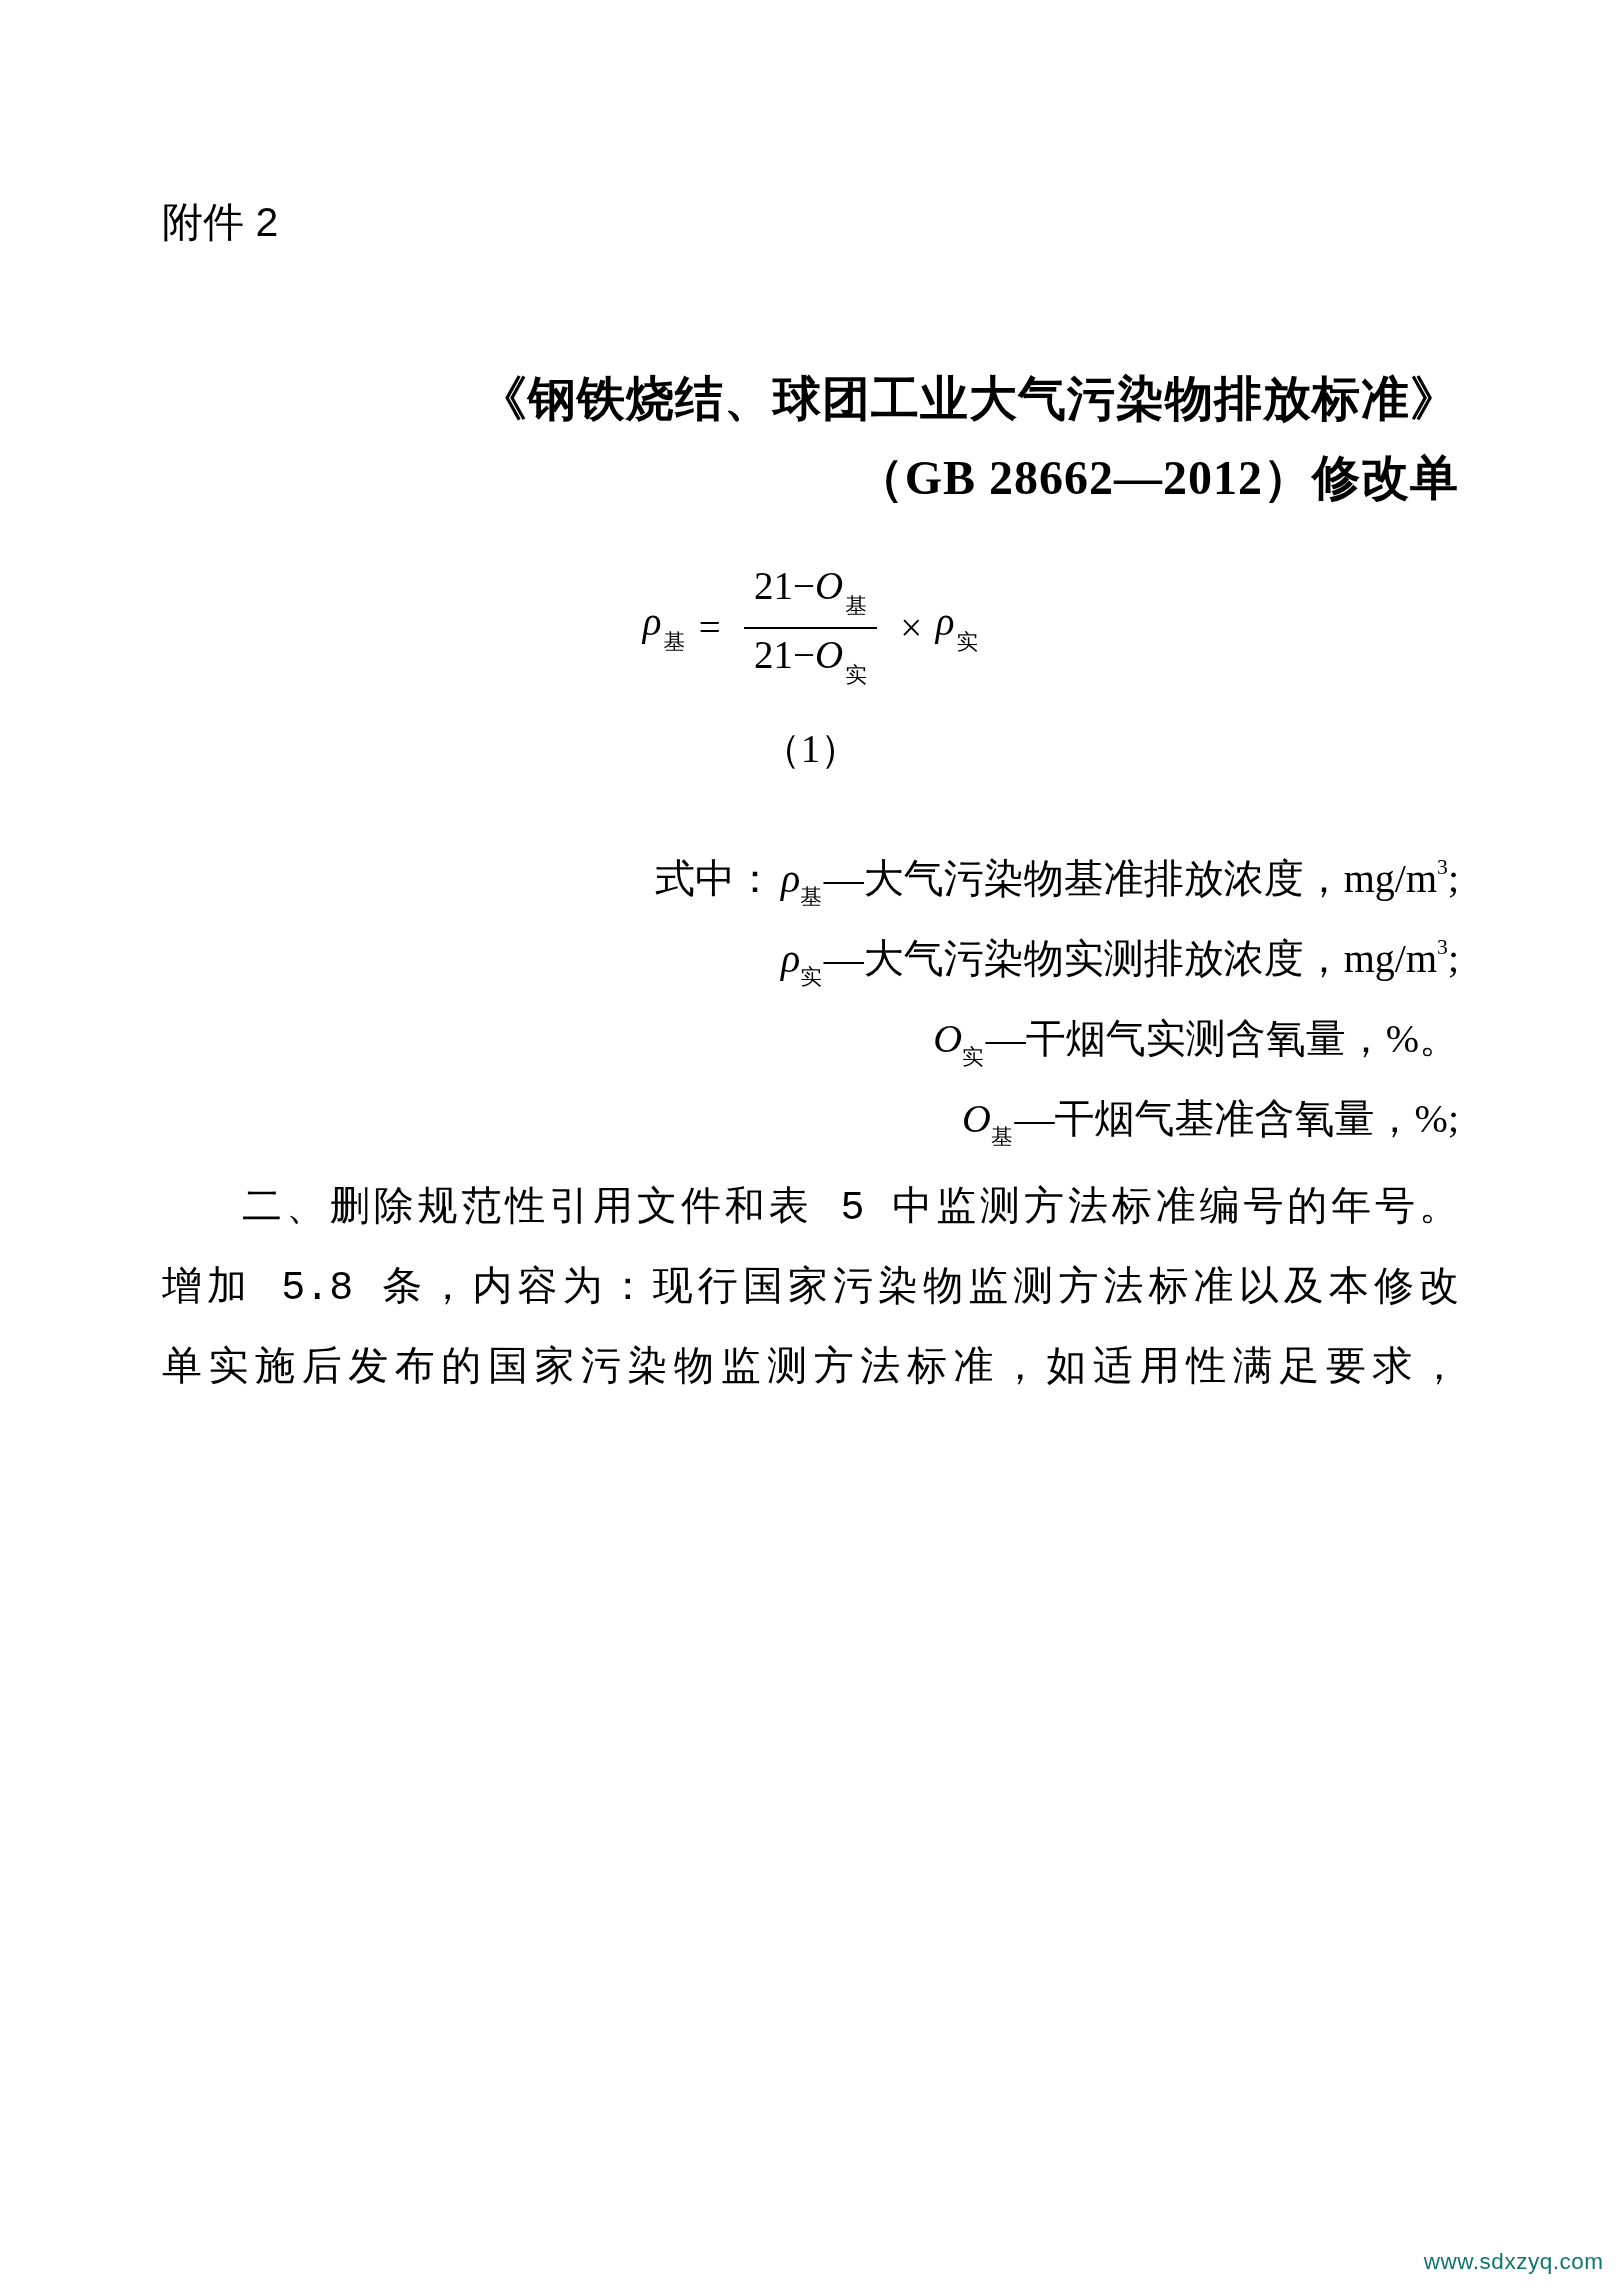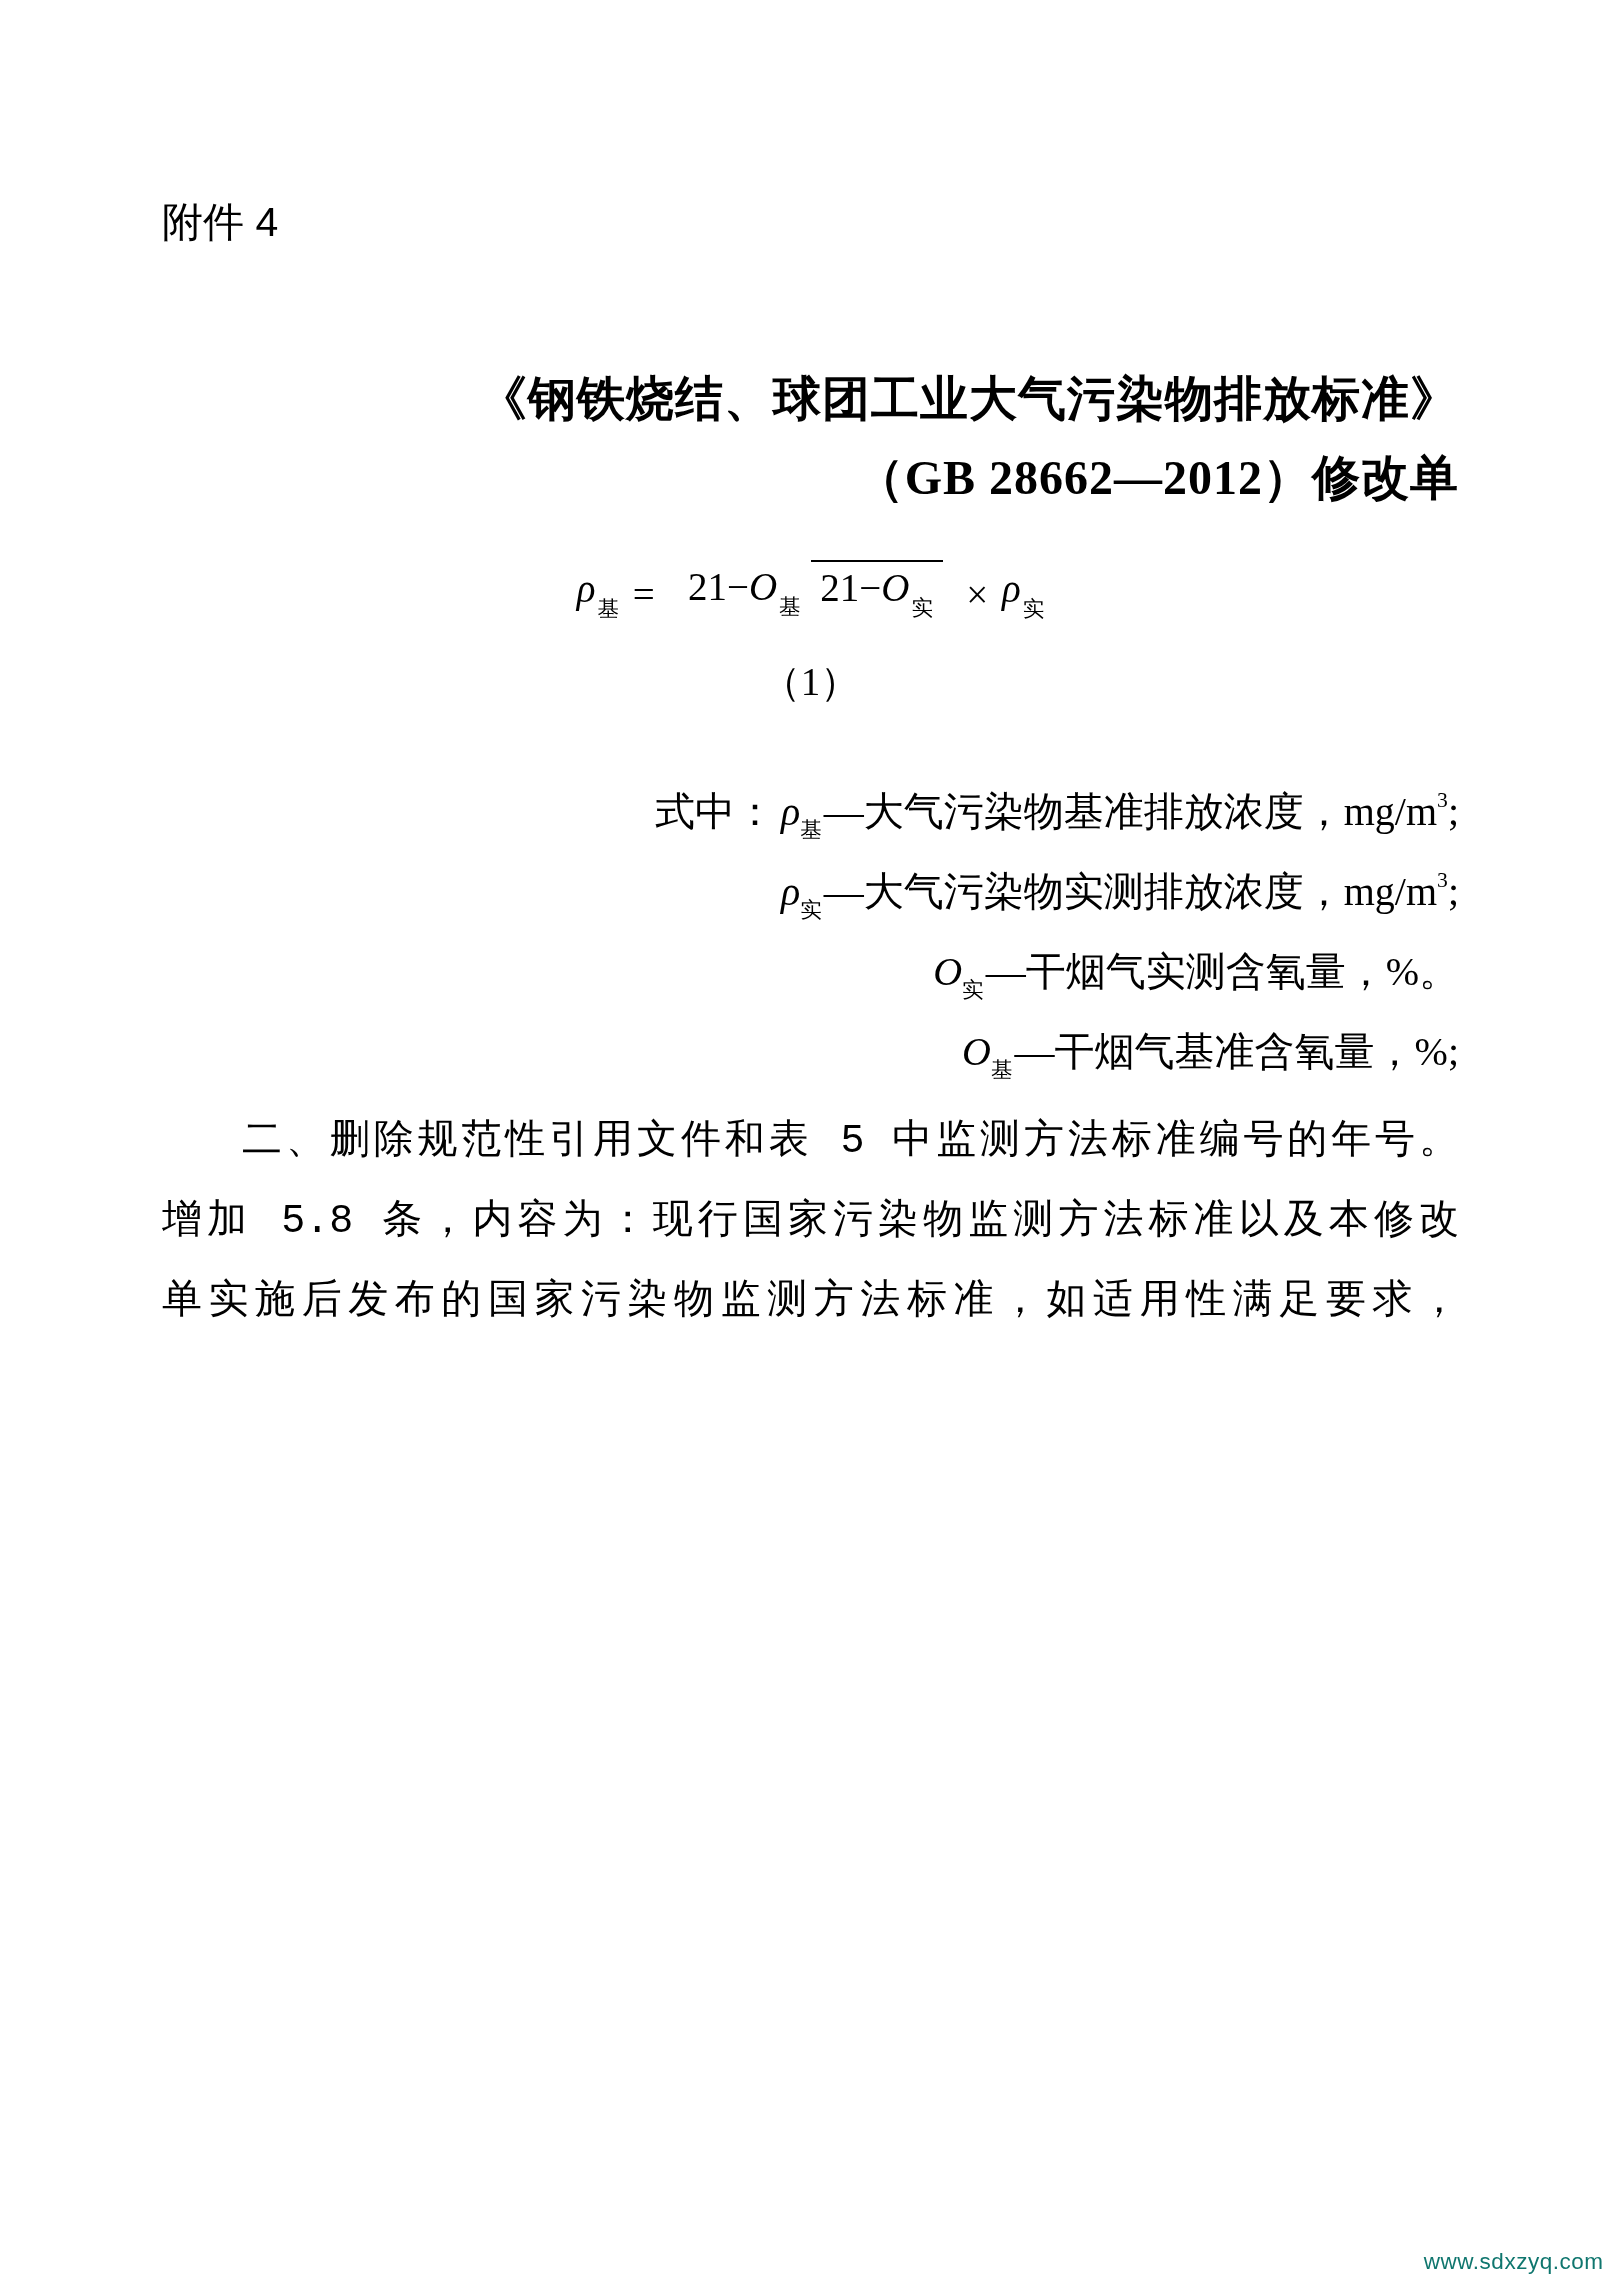--- a/index.html
+++ b/index.html
@@ -68,21 +68,21 @@
   .fsub {
     font-size: 21.6px;
     vertical-align: -13.7px;
     margin-left: 2px;
     font-style: normal;
   }
   .fpart { display: inline-block; }
   .fop { margin: 0 13.7px; }
   .frac {
     display: inline-flex;
-    flex-direction: row;
+    flex-direction: column;
     align-items: center;
     margin: 0 9.8px;
     vertical-align: middle;
     text-align: right;
   }
   .frac .num, .frac .den {
     padding: 5.9px 9.8px 9.8px 9.8px;
     white-space: nowrap;
   }
   .frac .den { border-top: 2.9px solid #000; }
@@ -129,21 +129,21 @@
     color: #0f766e;
     letter-spacing: 0.5px;
   }
 </style>
 </head>
 <body>
 
 <div class="page">
   <div class="content">
 
-    <div class="attachment">附件 4</div>
+    <div class="attachment">附件 2</div>
 
     <h1 class="doc-title" style="margin:112px 0 0 0;text-align:right;">
       <span class="tline">《钢铁烧结、球团工业大气污染物排放标准》</span>
       <span class="tline">（GB 28662—2012）修改单</span>
     </h1>
 
 
     <div class="formula-wrap">
       <span class="fpart"><span class="it">ρ</span><span class="fsub">基</span></span>
       <span class="fop">=</span>

